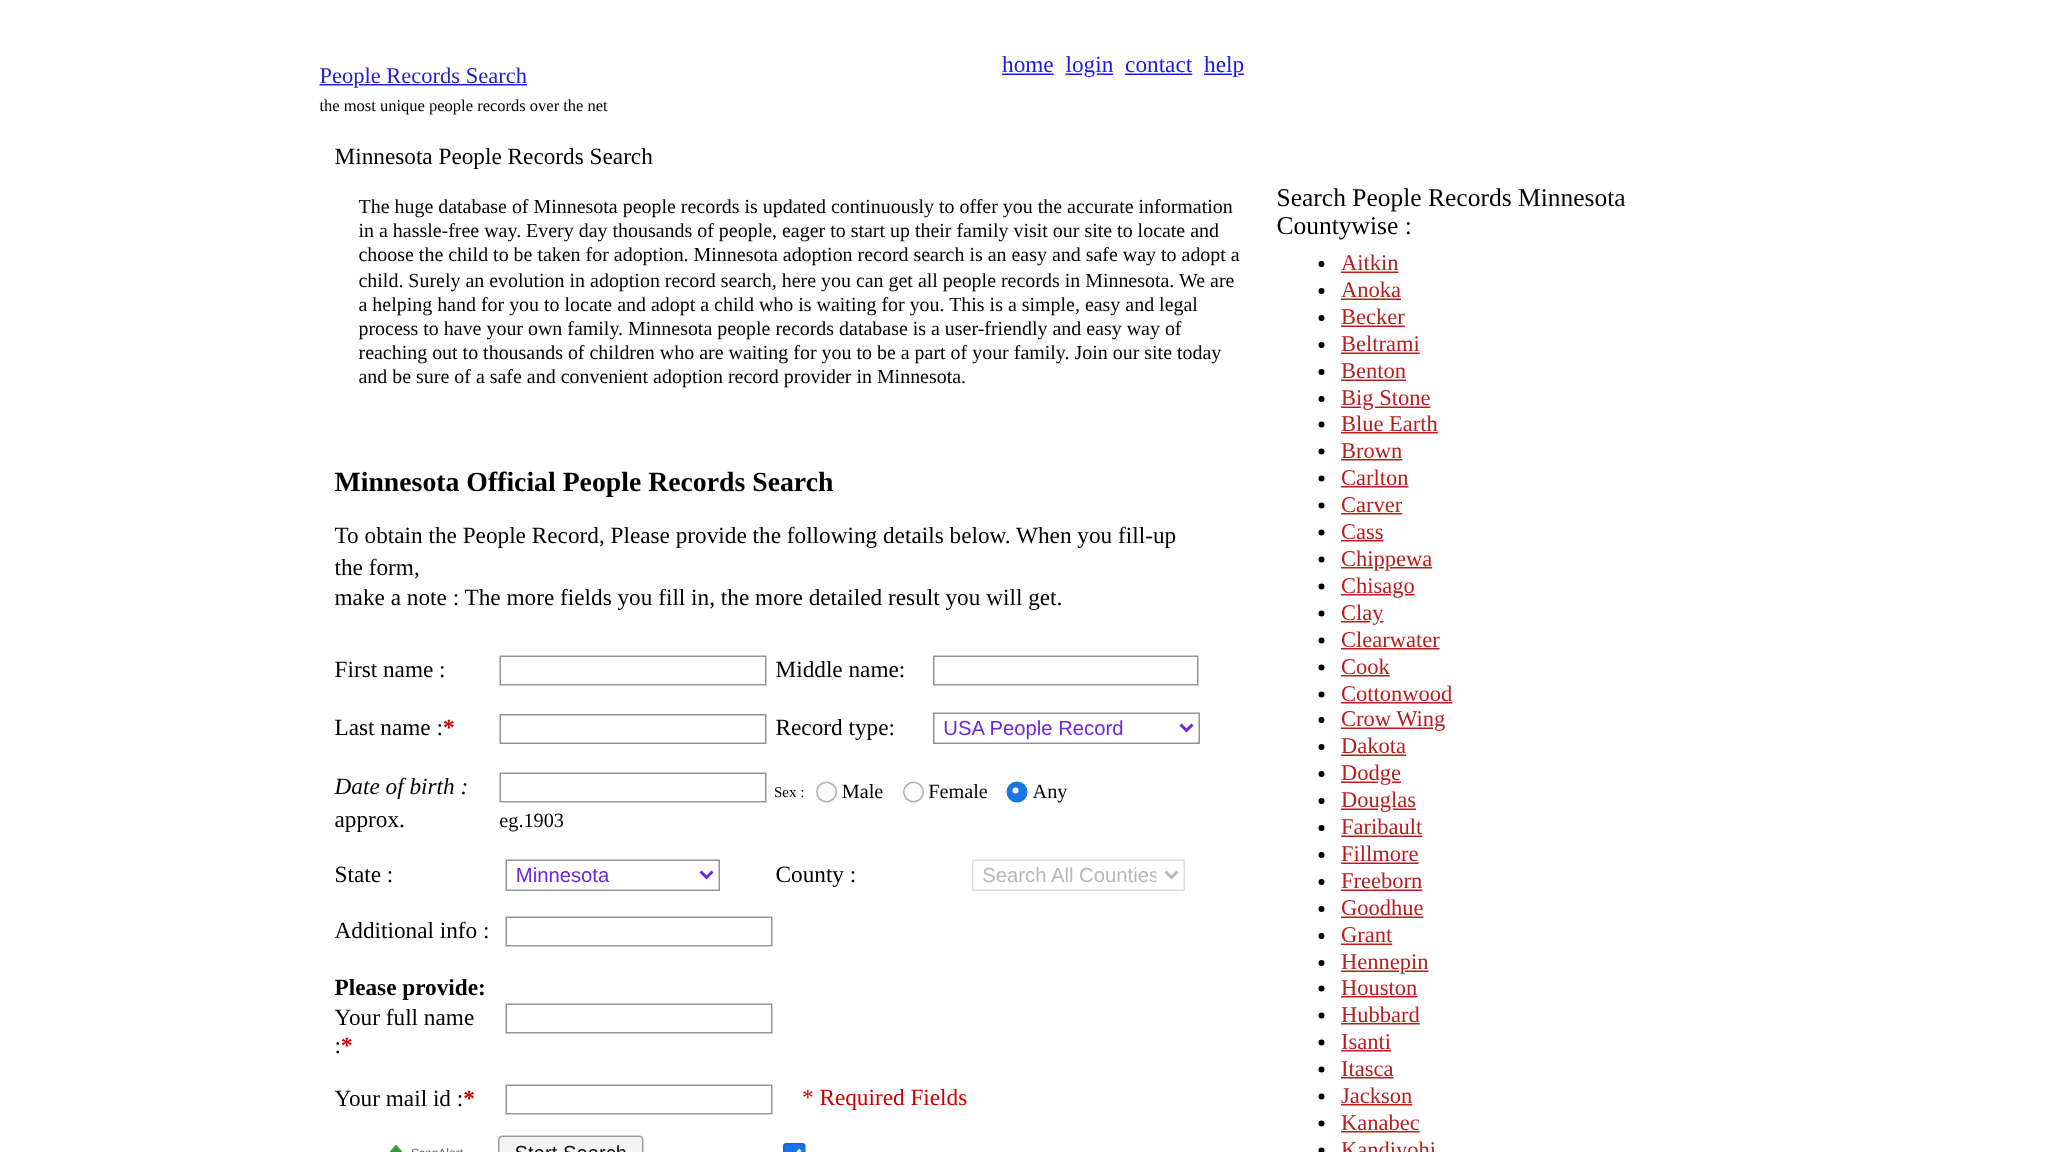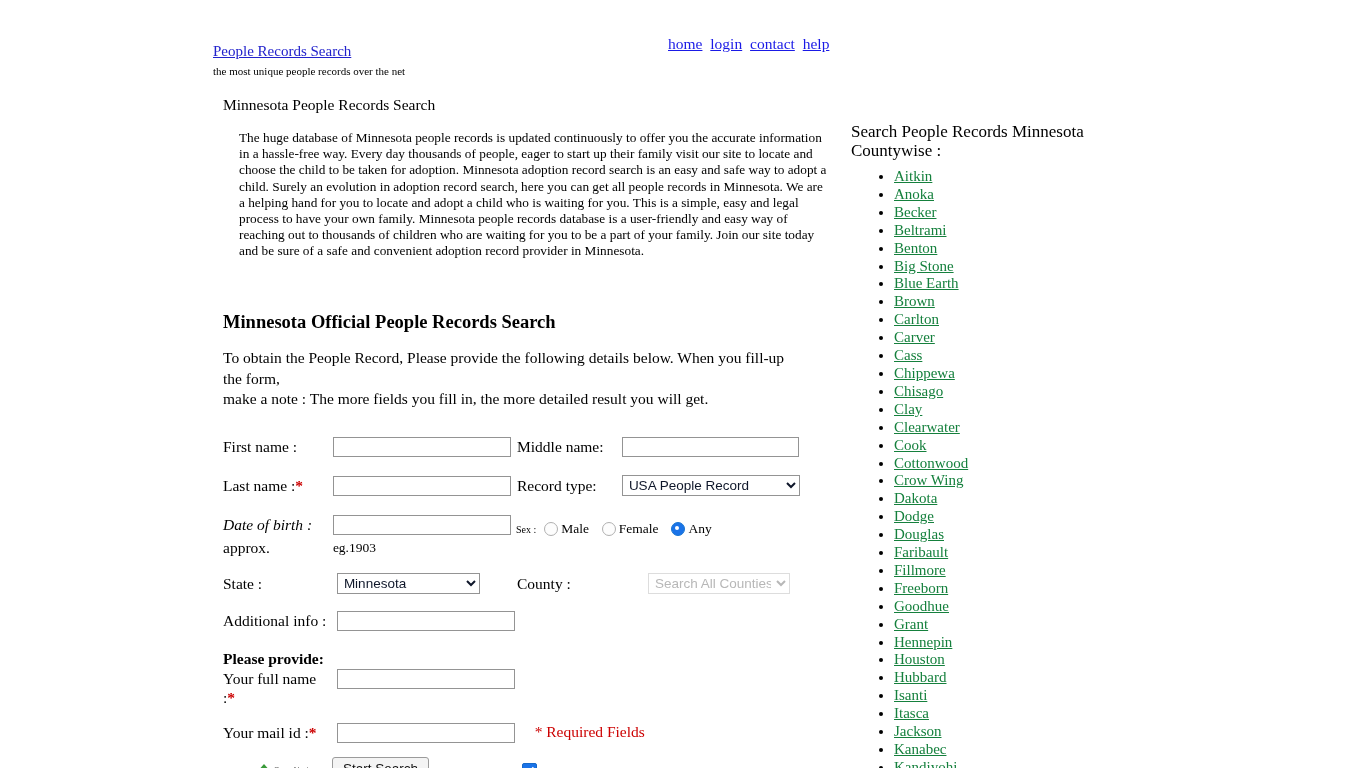--- a/index.html
+++ b/index.html
@@ -111,21 +111,21 @@
   }
   select.sel {
     box-sizing: border-box;
     height: 21px;
     border: 1px solid #949494;
     background: #ffffff;
     font-family: "Liberation Sans", sans-serif;
     font-size: 13.5px;
     padding: 0 2px;
     vertical-align: middle;
-    color: #0f172a;
+    color: #6d28d9;
   }
   select.sel:disabled {
     color: #9a9a9a;
     border-color: #d0d0d0;
     background: #ffffff;
   }
   .radio {
     display: inline-block;
     width: 12px; height: 12px;
     border-radius: 50%;
@@ -212,21 +212,21 @@
   }
   .side ul {
     margin: 8px 0 0 0;
     padding-left: 43px;
     list-style-type: disc;
   }
   .side li {
     font-size: 15px;
     line-height: 17.9px;
   }
-  .side li a { color: #15803d; }
+  .side li a { color: #b91c1c; }
 </style>
 </head>
 <body>
 
 <div class="brand">
   <a href="#">People Records Search</a>
 </div>
 <div class="tagline">the most unique people records over the net</div>
 
 <div class="topnav">

